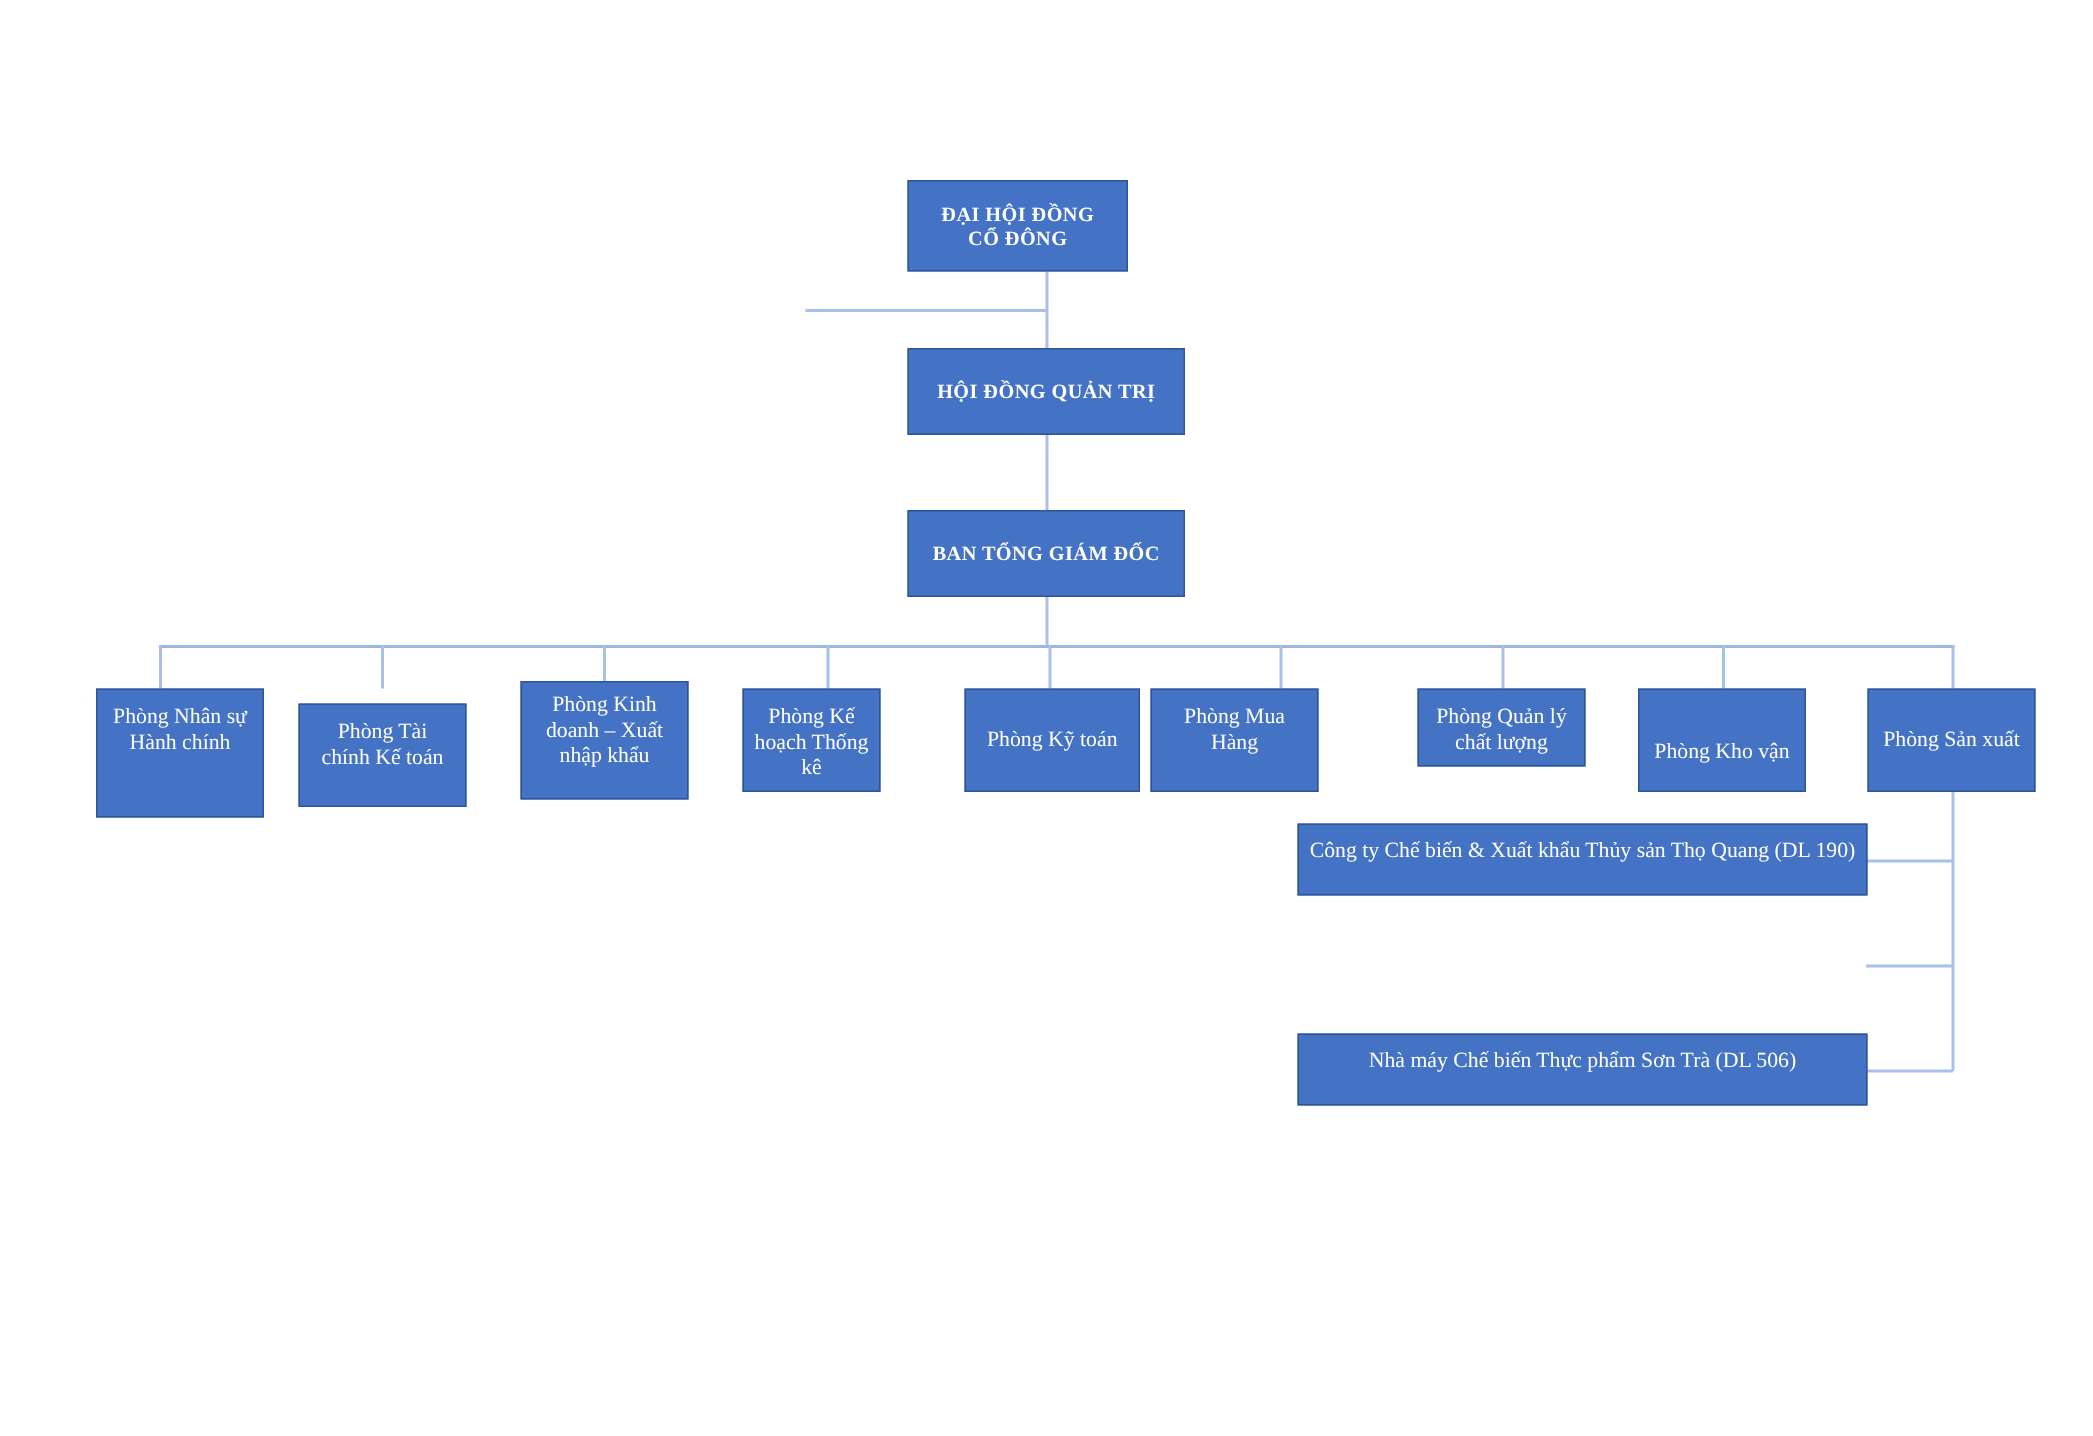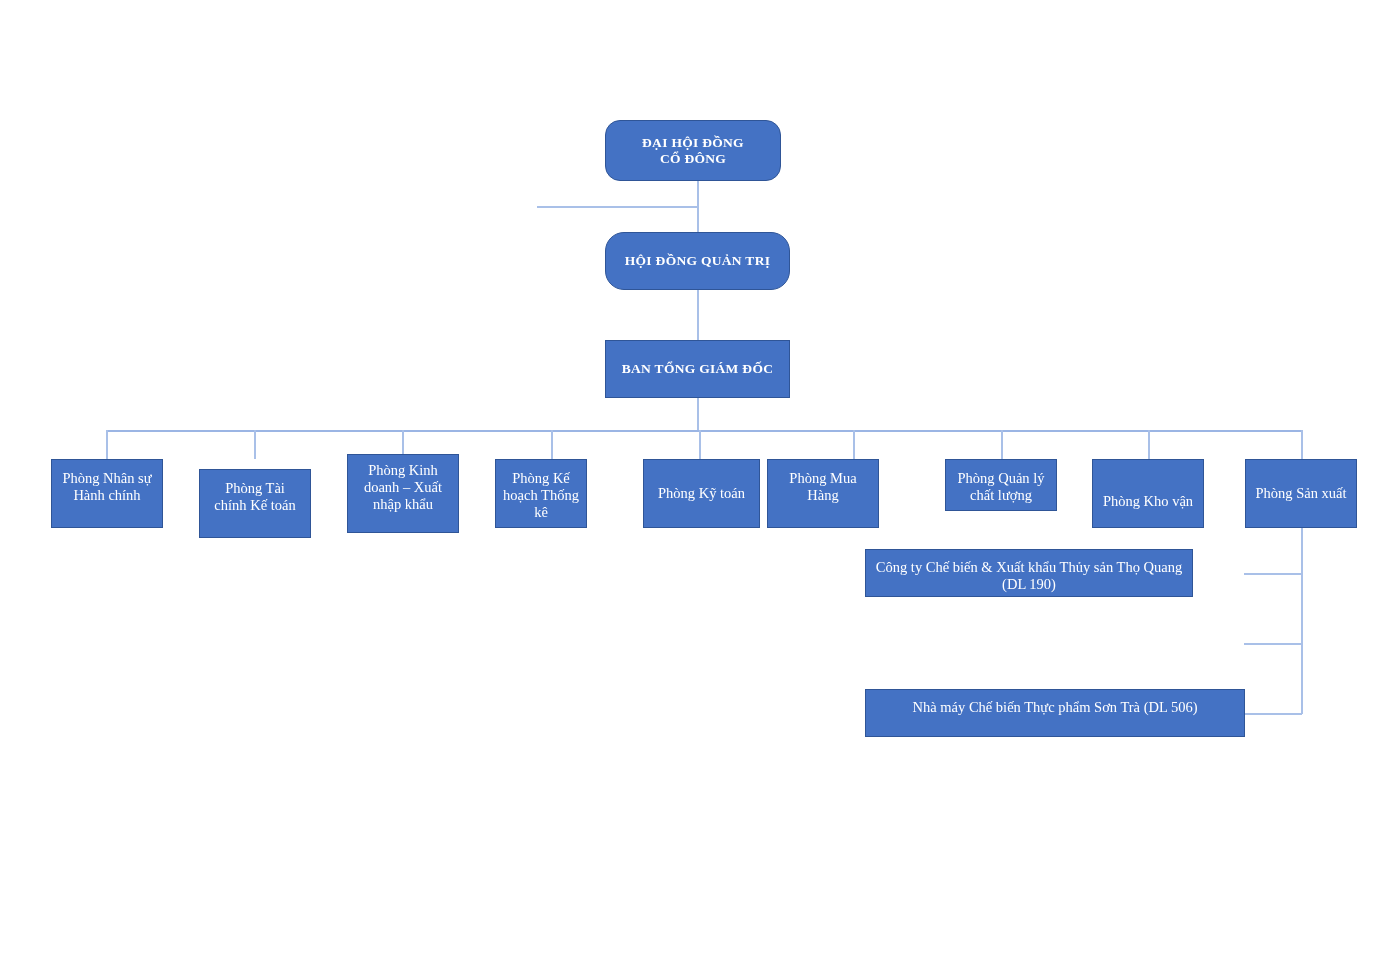--- a/index.html
+++ b/index.html
@@ -82,37 +82,37 @@
   <div class="conn v" style="left:1001px; top:430px; height:29px;"></div>
   <div class="conn v" style="left:1148px; top:430px; height:29px;"></div>
   <div class="conn v" style="left:1301px; top:430px; height:29px;"></div>
 
   <div class="conn v" style="left:1301px; top:528px; height:186px;"></div>
 
   <div class="conn h" style="left:1244px; top:573px; width:58px;"></div>
   <div class="conn h" style="left:1244px; top:643px; width:58px;"></div>
   <div class="conn h" style="left:1244px; top:713px; width:58px;"></div>
 
-  <div class="node top-level" style="left:605px; top:120px; width:176px; height:61px;border-radius:15px;">
+  <div class="node top-level" style="left:605px; top:120px; width:147px; height:61px;">
     <span class="label">
       <span>ĐẠI HỘI ĐỒNG</span><br>
       <span>CỔ ĐÔNG</span>
     </span>
   </div>
 
 
-  <div class="node top-level" style="left:605px; top:232px; width:185px; height:58px;border-radius:19px;">
+  <div class="node top-level" style="left:605px; top:232px; width:185px; height:58px;">
     <span class="label">HỘI ĐỒNG QUẢN TRỊ</span>
   </div>
 
   <div class="node top-level" style="left:605px; top:340px; width:185px; height:58px;">
     <span class="label">BAN TỔNG GIÁM ĐỐC</span>
   </div>
 
-  <div class="node dept" style="left:51px; top:459px; width:112px; height:69px;">
+  <div class="node dept" style="left:64px; top:459px; width:112px; height:86px;">
     <span class="label">
       <span>Phòng Nhân sự</span><br>
       <span>Hành chính</span>
     </span>
   </div>
 
   <div class="node dept" style="left:199px; top:459px; width:112px; height:69px;margin-top:10px;">
     <span class="label">
       <span>Phòng Tài</span><br>
       <span>chính Kế toán</span>
@@ -153,21 +153,21 @@
   </div>
 
   <div class="node dept" style="left:1092px; top:459px; width:112px; height:69px; align-items:center; padding-top:17px;">
     <span class="label">Phòng Kho vận</span>
   </div>
 
   <div class="node dept" style="left:1245px; top:459px; width:112px; height:69px; align-items:center; padding-top:0;">
     <span class="label">Phòng Sản xuất</span>
   </div>
 
-  <div class="node unit" style="left:865px; top:549px; width:328px; height:48px;">
+  <div class="node unit" style="left:865px; top:549px; width:380px; height:48px;">
     <span class="label">Công ty Chế biến &amp; Xuất khẩu Thủy sản Thọ Quang (DL 190)</span>
   </div>
 
 
   <div class="node unit" style="left:865px; top:689px; width:380px; height:48px;">
     <span class="label">Nhà máy Chế biến Thực phẩm Sơn Trà (DL 506)</span>
   </div>
 
 </div>
 

